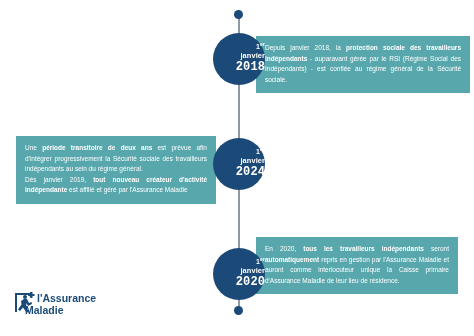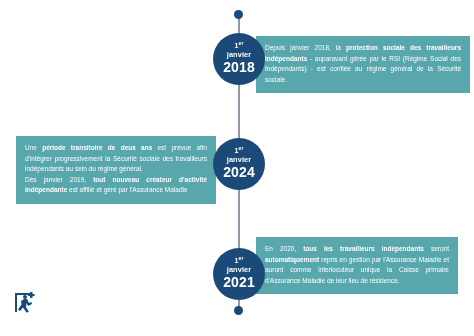--- a/index.html
+++ b/index.html
@@ -39,21 +39,21 @@
   
   .year-marker {
     position: absolute;
     width: 52px;
     height: 52px;
     border-radius: 50%;
     background: #1c4a78;
     color: #ffffff;
     display: flex;
     flex-direction: column;
-    align-items: center;
+    align-items: flex-end;
     justify-content: center;
     text-align: center;
     line-height: 1.18;
     font-weight: bold;
     font-size: 7.4px;
     letter-spacing: 0.1px;
     left: 213px;
     z-index: 3;
   }
   #year-marker-2018 { top: 33px; }
@@ -62,21 +62,21 @@
 
   .year-ordinal {
     font-size: 7px;
   }
   .year-ordinal sup {
     font-size: 5px;
     vertical-align: super;
     line-height: 0;
   }
   .year-month { font-size: 7.4px; }
-  .year-number { font-size: 14px; }
+  .year-number { font-size: 12px; font-family: Liberation Mono, monospace; }
 
   
   .panel {
     position: absolute;
     background: #57a7ac;
     color: #ffffff;
     box-sizing: border-box;
     font-size: 6.5px;
     line-height: 1.62;
     text-align: justify;
@@ -146,21 +146,21 @@
 
 <div class="year-marker" id="year-marker-2019">
   <span class="year-ordinal"><span>1</span><sup>er</sup></span>
   <span class="year-month">janvier</span>
   <span class="year-number">2024</span>
 </div>
 
 <div class="year-marker" id="year-marker-2020">
   <span class="year-ordinal"><span>1</span><sup>er</sup></span>
   <span class="year-month">janvier</span>
-  <span class="year-number">2021</span>
+  <span class="year-number">2020</span>
 </div>
 
 <div class="panel" id="panel-2018">
   <p><span>Depuis janvier 2018, la </span><b>protection sociale des travailleurs indépendants</b><span> - auparavant gérée par le RSI (Régime Social des Indépendants) - est confiée au régime général de la Sécurité sociale.</span></p>
 </div>
 
 <div class="panel" id="panel-2019">
   <p><span>Une </span><b>période transitoire de deux ans</b><span> est prévue afin d'intégrer progressivement la Sécurité sociale des travailleurs indépendants au sein du régime général.</span><br><span>Dès janvier 2019, </span><b>tout nouveau créateur d'activité indépendante</b><span> est affilié et géré par l'Assurance Maladie</span></p>
 </div>
 
@@ -173,13 +173,17 @@
     <svg viewBox="0 0 44 48" width="22" height="24" aria-hidden="true">
       <g fill="#1c4a78">
         <path d="M2 6 L2 44 L6 44 L6 10 L36 10 L36 6 Z"></path>
         <path d="M26 3 L32 3 L32 9 L38 9 L38 14 L32 14 L32 20 L26 20 L26 14 L20 14 L20 9 L26 9 Z" transform="translate(2,-1) scale(0.62) translate(22,6)"></path>
         <circle cx="22" cy="14" r="4"></circle>
         <path d="M20 18 L26 18 L30 26 L35 24 L36 28 L28 32 L25 26 L24 34 L30 44 L25 45 L18 35 L12 42 L8 39 L15 29 L14 22 Z"></path>
         <path d="M33 4 L37 4 L37 8 L41 8 L41 12 L37 12 L37 16 L33 16 L33 12 L29 12 L29 8 L33 8 Z"></path>
       </g>
     </svg>
   </span>
+  <span id="logo-text">
+    <span id="logo-line-1">l'Assurance</span>
+    <span id="logo-line-2">Maladie</span>
+  </span>
 </div>
 
 </body></html>

